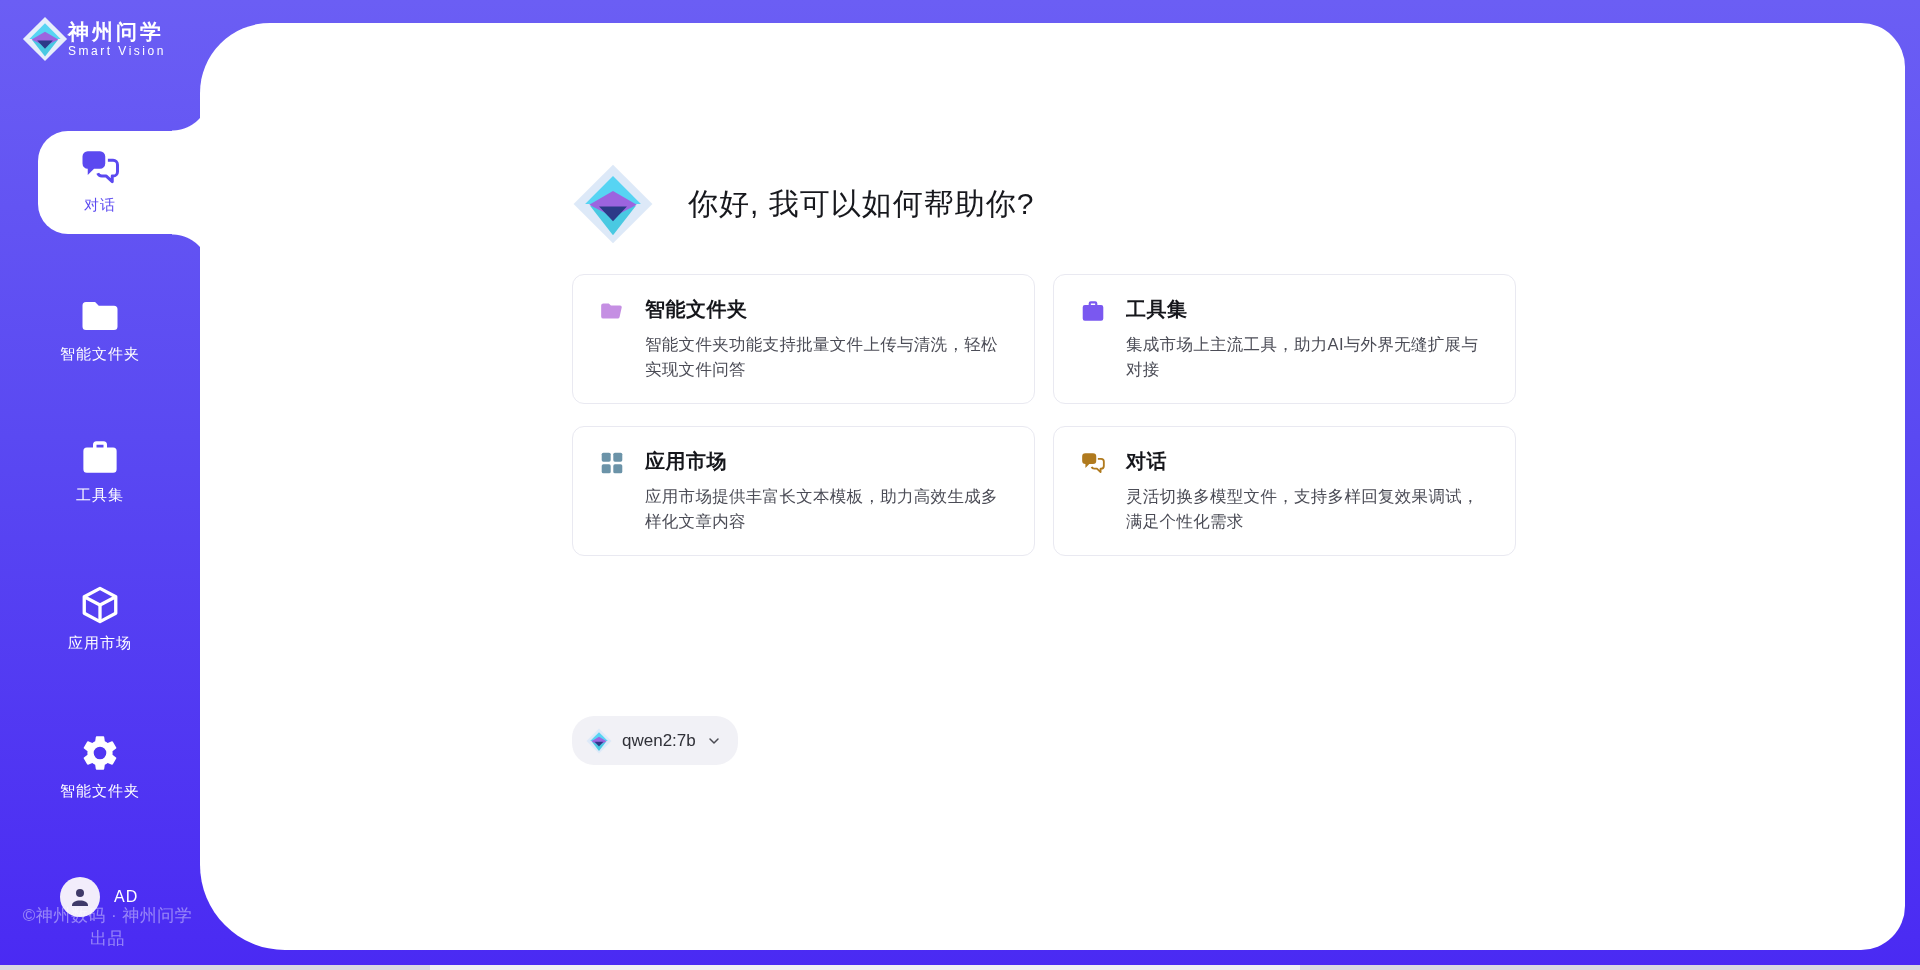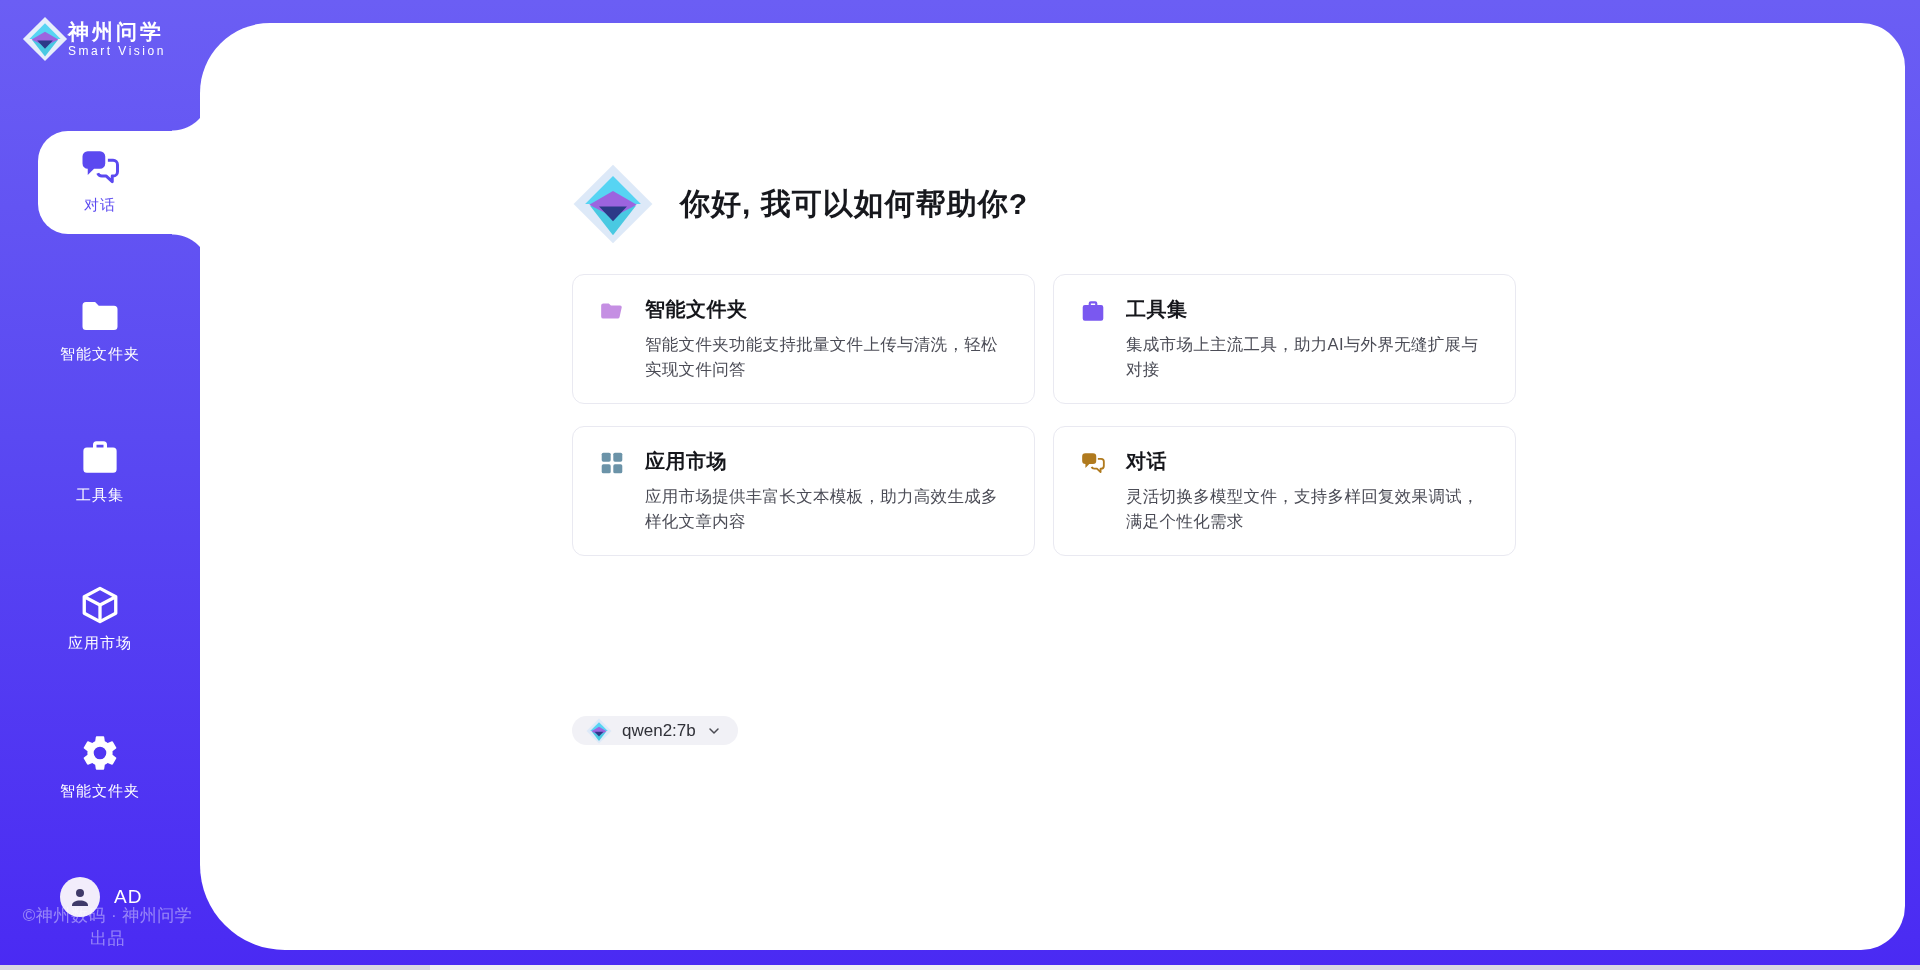--- a/index.html
+++ b/index.html
@@ -34,38 +34,38 @@
   .nav-item{position:absolute;left:0;width:200px;display:flex;flex-direction:column;align-items:center;gap:8px;
     color:#fff;cursor:pointer;z-index:3;}
   .nav-item .nav-icon{width:42px;height:42px;color:inherit;}
   .nav-item .nav-label{font-size:15px;letter-spacing:1px;}
   .nav-item.active{color:#5b49f0;}
   .ni-1{top:146px;}.ni-2{top:295px;}.ni-3{top:436px;}.ni-4{top:584px;}.ni-5{top:732px;}
 
   .user-row{position:absolute;left:60px;bottom:53px;display:flex;align-items:center;gap:14px;cursor:pointer;}
   .avatar{width:40px;height:40px;border-radius:50%;background:#f2edfb;display:flex;align-items:center;justify-content:center;}
   .avatar svg{width:24px;height:24px;color:#3f3a69;}
-  .user-name{font-size:19px;color:#fff;font-weight:500;letter-spacing:1px;}
+  .user-name{font-size:16px;color:#fff;font-weight:500;letter-spacing:1px;}
   .copyright{position:absolute;left:15px;bottom:20px;font-size:17px;color:rgba(255,255,255,.42);letter-spacing:.5px;text-align:center;}
 
   
   .content{position:absolute;left:372px;top:0;width:944px;height:100%;}
 
   .hero{position:absolute;top:140px;left:0;display:flex;align-items:center;gap:22px;}
   .hero .hero-logo{width:82px;height:82px;}
-  .hero h1{margin:4px;font-size:30px;font-weight:700;color:#17181d;letter-spacing:1px;}
+  .hero h1{margin:12px;font-size:30px;font-weight:400;color:#17181d;letter-spacing:1px;}
 
   .cards{position:absolute;top:251px;left:0;display:grid;grid-template-columns:463px 463px;column-gap:18px;row-gap:22px;}
   .card{box-sizing:border-box;height:130px;border:1px solid #e9e9f1;border-radius:12px;background:#fff;
     padding:21px 26px 0 26px;display:flex;gap:20px;cursor:pointer;}
   .card-icon{width:26px;height:26px;flex:none;margin-top:2px;}
   .card-title{font-size:20px;font-weight:700;color:#15161b;letter-spacing:.5px;}
   .card-desc{margin-top:9px;font-size:16.5px;color:#4b4c56;line-height:25px;letter-spacing:.3px;}
 
-  .model-pill{position:absolute;top:693px;left:0;height:29px;display:inline-flex;align-items:center;gap:10px;
+  .model-pill{position:absolute;top:693px;left:0;height:49px;display:inline-flex;align-items:center;gap:10px;
     padding:0 16px 0 14px;background:#f1f1f6;border-radius:22px;cursor:pointer;}
   .model-pill .pill-logo{width:26px;height:26px;}
   .model-label{font-size:17px;color:#2f3037;font-weight:500;}
   .chevron{width:16px;height:16px;color:#4a4b52;}
 
   .composer{position:absolute;top:746px;left:0;width:944px;height:137px;box-sizing:border-box;background:#fff;
     border:1px solid #e7e7ef;border-radius:14px;box-shadow:0 3px 10px rgba(40,40,90,.05);}
   .msg-input{position:absolute;top:16px;left:26px;width:820px;border:none;outline:none;font-size:17px;color:#333;
     font-family:"Liberation Sans","DejaVu Sans",sans-serif;background:transparent;}
   .msg-input::placeholder{color:#a6aab8;}

